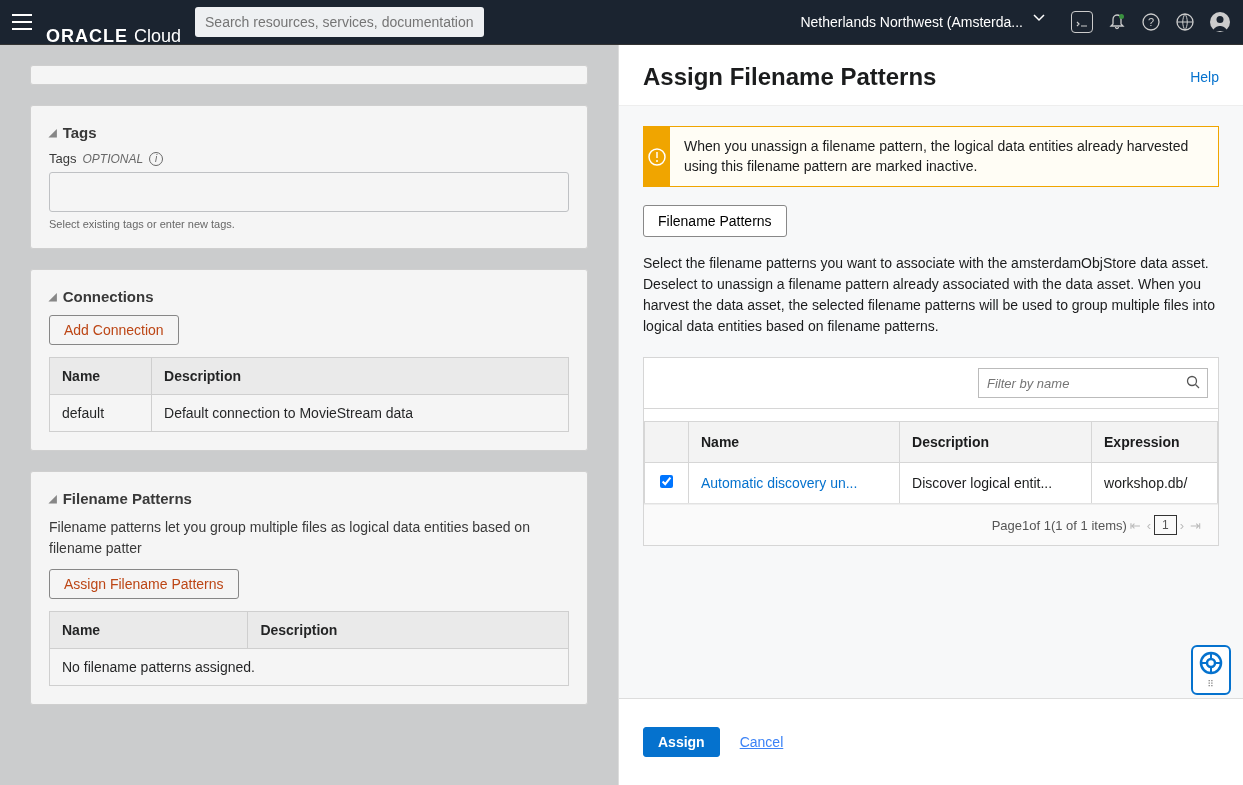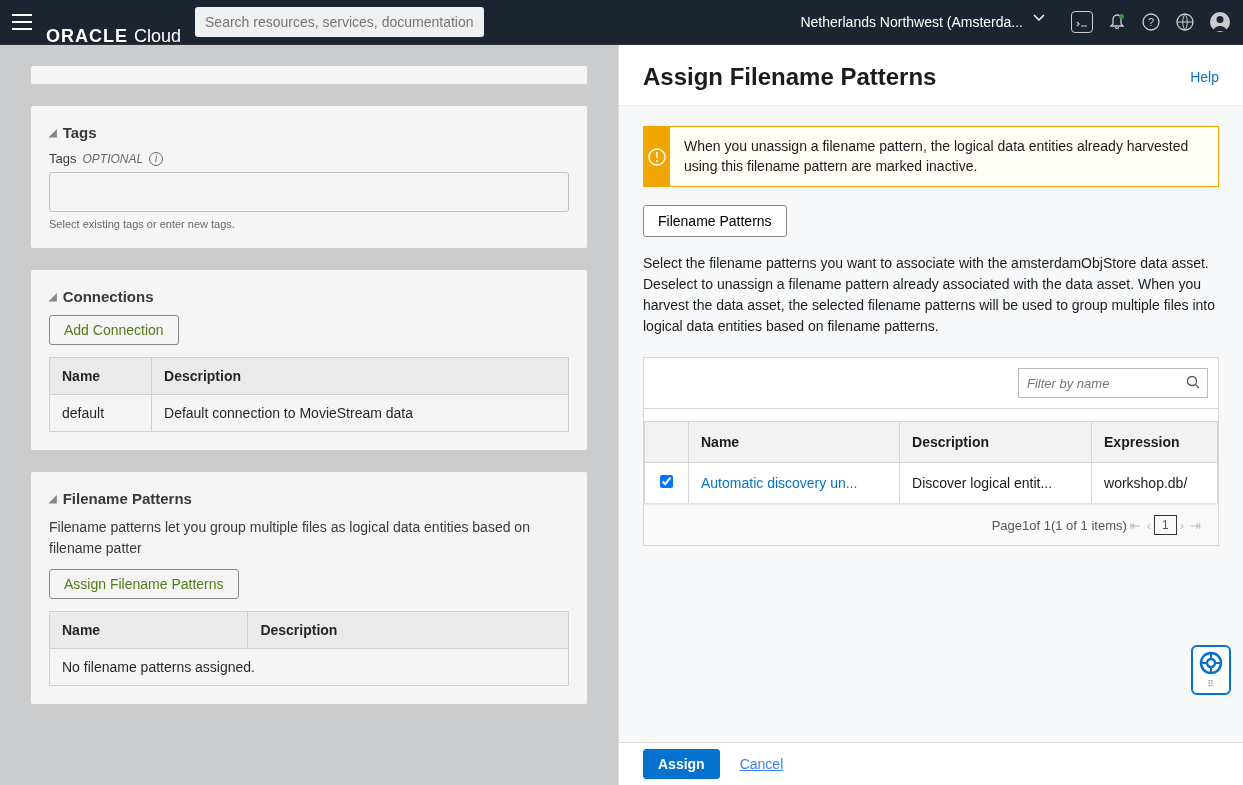--- a/index.html
+++ b/index.html
@@ -22,53 +22,53 @@
 .side-panel { width: 625px; background: #fff; min-height: 740px; display: flex; flex-direction: column; border-left: 1px solid #ddd; }
 
 .card { background: #fff; border: 1px solid #d6d6d6; border-radius: 3px; margin-bottom: 20px; padding: 18px; }
 .card h3 { font-size: 15px; font-weight: 600; color: #333; display: flex; align-items: center; gap: 6px; margin-bottom: 10px; }
 .collapse-icon { font-size: 10px; color: #888; }
 .label-row { display: flex; align-items: center; gap: 6px; font-size: 13px; color: #333; margin-bottom: 6px; }
 .label-row .opt { font-style: italic; color: #666; font-size: 12px; }
 .info-circ { width: 14px; height: 14px; border: 1px solid #666; border-radius: 50%; display: inline-flex; align-items: center; justify-content: center; font-size: 10px; font-style: italic; color: #666; }
 .tag-input { width: 100%; height: 40px; border: 1px solid #c5c7ca; border-radius: 3px; background: #fff; }
 .hint { font-size: 11px; color: #666; margin-top: 6px; }
-.btn { display: inline-block; padding: 6px 14px; border: 1px solid #888; border-radius: 3px; background: #fff; font-size: 14px; cursor: pointer; color: #4d7c0f; }
+.btn { display: inline-block; padding: 6px 14px; border: 1px solid #888; border-radius: 3px; background: #fff; font-size: 14px; cursor: pointer; color: #c2410c; }
 .btn-primary { background: #0572ce; border: 1px solid #0572ce; color: #fff; font-weight: 600; }
 .link { color: #3b82f6; text-decoration: underline; cursor: pointer; }
 
 table { width: 100%; border-collapse: collapse; margin-top: 12px; border: 1px solid #d6d6d6; }
 th, td { text-align: left; padding: 10px 12px; border: 1px solid #d6d6d6; font-size: 14px; }
 th { background: #f3f3f3; font-weight: 600; }
 .desc { font-size: 14px; color: #333; margin: 10px 0; line-height: 1.5; }
 
 
 .sp-head { display: flex; justify-content: space-between; align-items: center; padding: 18px 24px 14px; }
 .sp-head h2 { font-size: 24px; font-weight: 600; }
 .sp-help { color: #0572ce; font-size: 14px; cursor: pointer; }
 .sp-body { padding: 20px 24px; flex: 1; background: #f7f8f9; border-top: 1px solid #eee; overflow-y: auto; }
 .alert { display: flex; border: 1px solid #f0a500; background: #fffdf5; margin-bottom: 18px; justify-content: flex-end; }
 .alert .ico { width: 40px; background: #f0a500; display: flex; align-items: center; justify-content: center; color: #fff; }
 .alert .txt { padding: 10px 14px; font-size: 14px; line-height: 1.4; }
 .sp-btn { display: inline-block; padding: 7px 14px; border: 1px solid #888; border-radius: 3px; background: #fff; font-size: 14px; margin-bottom: 16px; cursor: pointer; }
 .sp-desc { font-size: 14px; line-height: 1.5; margin-bottom: 20px; }
 .sp-table-wrap { border: 1px solid #d6d6d6; background: #fff; }
 .sp-filter-row { padding: 10px; display: flex; justify-content: flex-end; border-bottom: 1px solid #d6d6d6; }
-.sp-filter { position: relative; width: 190px; }
+.sp-filter { position: relative; width: 230px; }
 .sp-filter input { width: 100%; height: 30px; border: 1px solid #bbb; padding: 0 28px 0 8px; font-size: 13px; font-style: italic; color: #666; }
 .sp-filter .sicon { position: absolute; right: 8px; top: 7px; color: #777; }
 .sp-table { width: 100%; border-collapse: collapse; }
 .sp-table th, .sp-table td { padding: 12px; text-align: left; font-size: 14px; border-bottom: 1px solid #e2e2e2; }
 .sp-table th { font-weight: 600; border-bottom: 1px solid #d6d6d6; border-top: none; }
 .sp-table th:first-child, .sp-table td:first-child { width: 44px; text-align: center; }
 .sp-link { color: #0572ce; cursor: pointer; }
 .pager { padding: 10px 14px; display: flex; justify-content: flex-end; align-items: center; font-size: 13px; color: #555; border-top: 1px solid #eee; background: #fafafa; }
 .pager .num { border: 1px solid #333; padding: 2px 7px; font-size: 12px; }
 .pager .pbtn { color: #bbb; cursor: pointer; padding: 0 3px; font-size: 13px; }
-.sp-foot { padding: 6px 24px; border-top: 1px solid #ddd; display: flex; gap: 20px; align-items: center; }
+.sp-foot { padding: 28px 24px; border-top: 1px solid #ddd; display: flex; gap: 20px; align-items: center; }
 
 .float-help { position: fixed; right: 12px; bottom: 90px; width: 40px; height: 50px; border: 2px solid #0572ce; border-radius: 6px; display: flex; flex-direction: column; align-items: center; justify-content: center; gap: 4px; background: #fff; cursor: pointer; }
 .float-help .dots { font-size: 9px; color: #888; letter-spacing: 1px; }
 </style>
 </head>
 <body>
 
 <div class="topbar">
   <div class="hamburger">
       <span></span>

